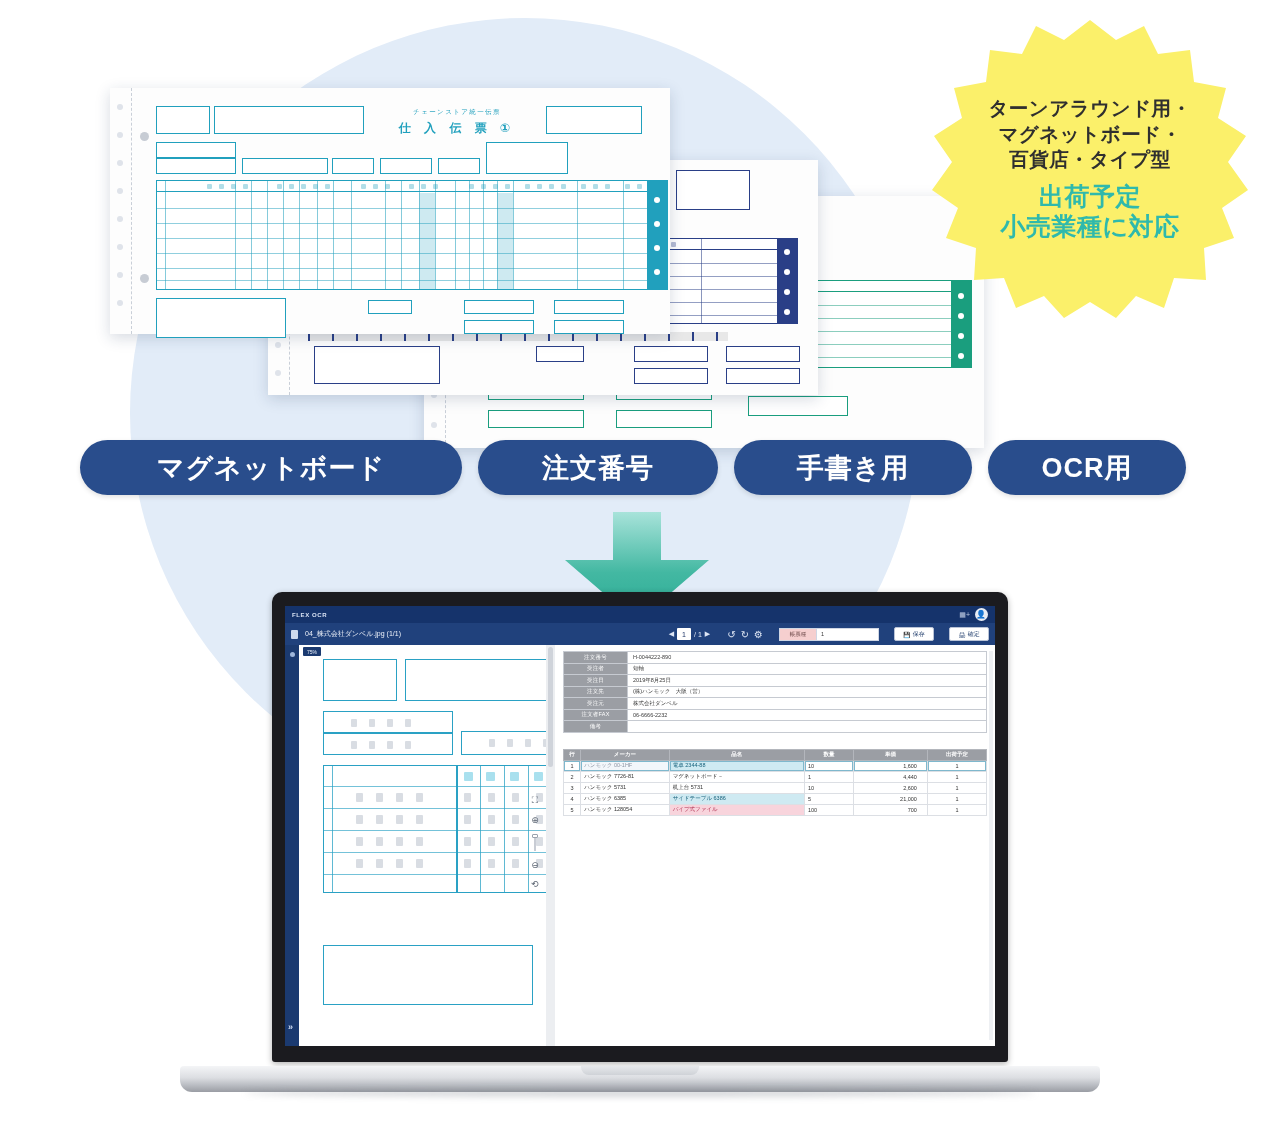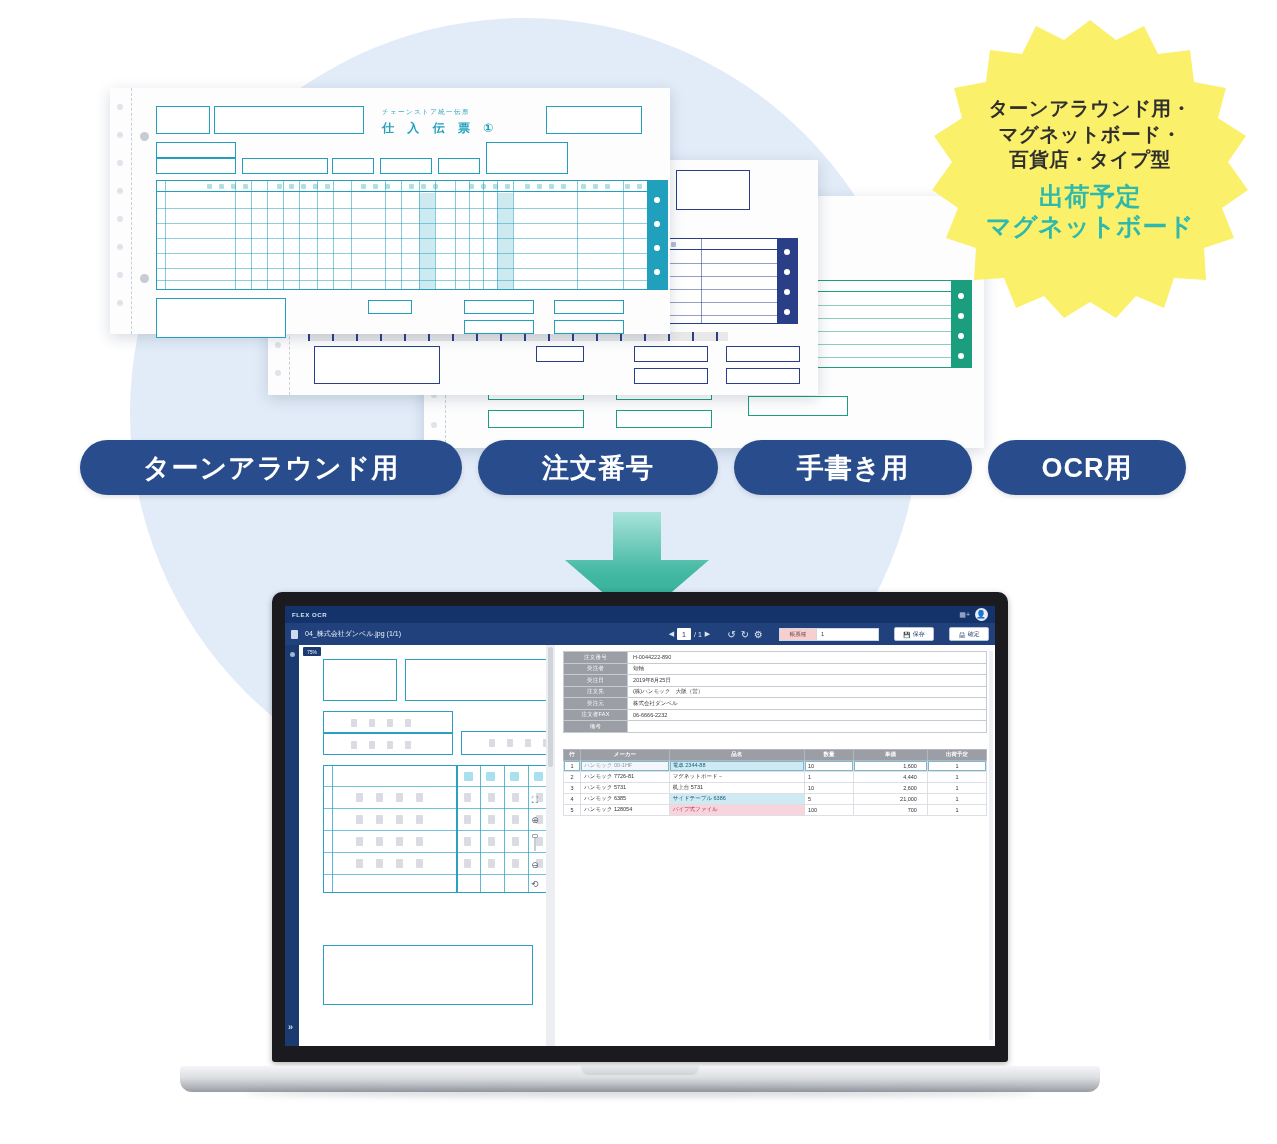--- a/index.html
+++ b/index.html
@@ -50,21 +50,21 @@
   .gridtable .shade { position: absolute; top: 12px; bottom: 0; background: currentColor; opacity: .22; }
   .stripe {
     position: absolute; top: 0; bottom: 0; right: 0; width: 20px;
     background: currentColor;
   }
   .stripe i {
     position: absolute; left: 7px; width: 6px; height: 6px;
     border-radius: 50%; background: #fff;
   }
   .slip-title {
-    position: absolute; color: currentColor; white-space: nowrap;
+    position: absolute; color: currentColor; text-align: center; white-space: nowrap;
   }
   .slip-title .small { font-size: 6.5px; letter-spacing: 1.4px; display: block; }
   .slip-title .big { font-size: 12px; font-weight: 700; letter-spacing: 5px; display: block; margin-top: 3px; }
   .ruler { position: absolute; height: 9px; background: #e8e8e8; }
   .ruler i { position: absolute; top: 0; width: 2px; height: 9px; background: currentColor; }
 
   
   .badge {
     position: absolute; left: 930px; top: 14px; width: 320px; height: 310px;
   }
@@ -455,27 +455,27 @@
         L316 122 L298 148 L318 176 L292 194 L304 224 L274 234 L276 266 L244 264 L234 294
         L206 282 L186 304 L160 288 L134 304 L114 282 L86 294 L74 264 L44 266 L46 234
         L16 224 L28 194 L2 176 L22 148 L4 122 L32 104 L24 74 L56 68 L60 36 L92 40
         L106 12 L134 26 Z"></path>
     </svg>
     <div class="txt">
       <div class="l1">ターンアラウンド用・</div>
       <div class="l1">マグネットボード・</div>
       <div class="l1">百貨店・タイプ型</div>
       <div class="l2">出荷予定</div>
-      <div class="l2" style="margin-top:0">マグネットボード</div>
+      <div class="l2" style="margin-top:0">小売業種に対応</div>
     </div>
   </div>
 
   <div class="pills">
     <div class="pill" style="left:80px;  width:382px">
-      <span>ターンアラウンド用</span>
+      <span>マグネットボード</span>
     </div>
     <div class="pill" style="left:478px; width:240px">
       <span>注文番号</span>
     </div>
     <div class="pill" style="left:988px; width:198px">
       <span>OCR用</span>
     </div>
     <div class="pill" style="left:734px; width:238px">
       <span>手書き用</span>
     </div>

